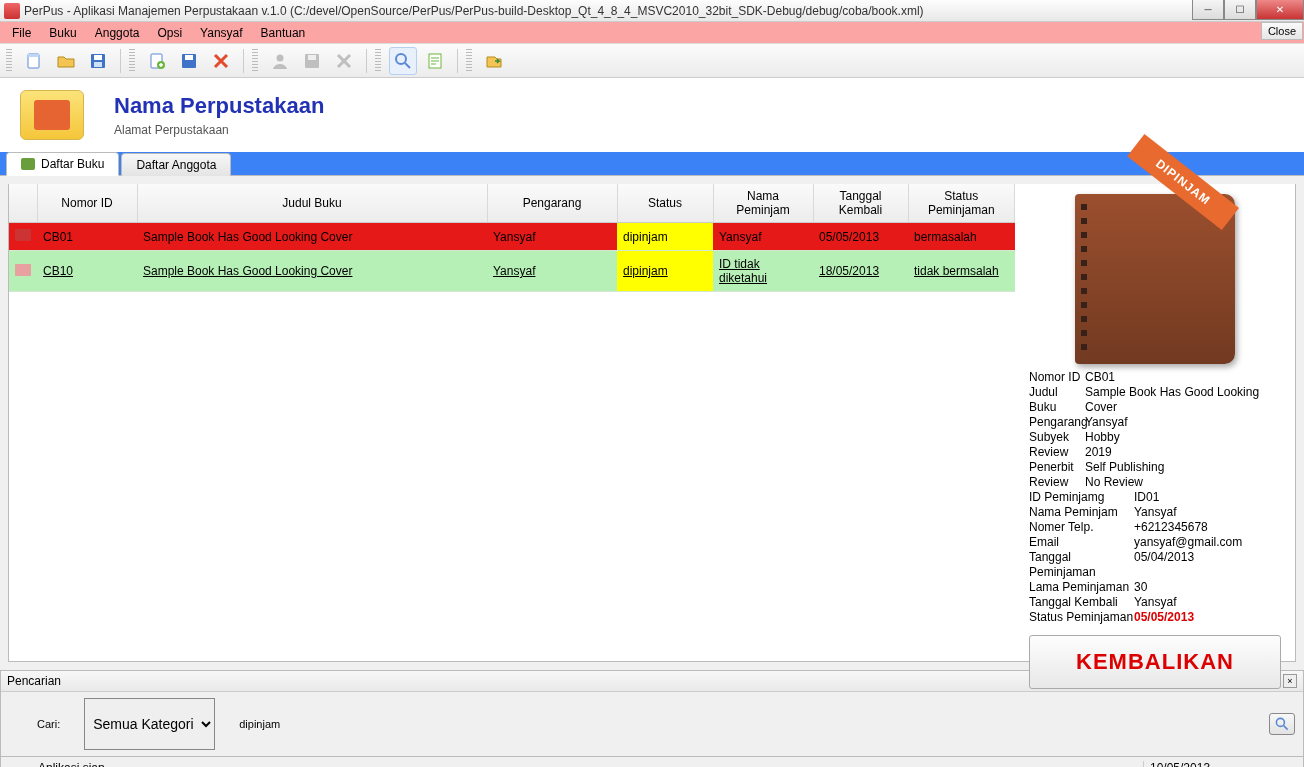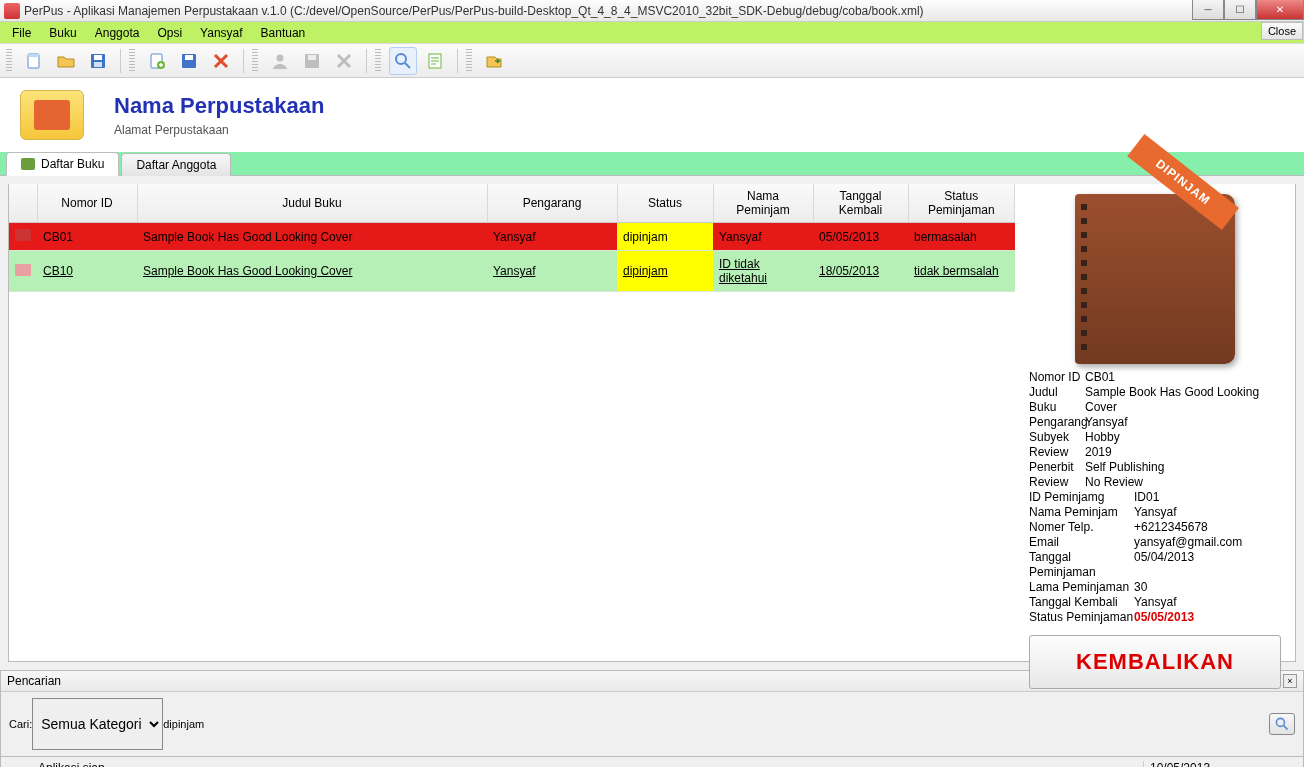--- a/index.html
+++ b/index.html
@@ -6,36 +6,36 @@
 body { font-family: Tahoma, Arial, sans-serif; font-size: 11px; background: #f0f0f0; width: 1304px; height: 767px; overflow: hidden; }
 
 .titlebar { height: 22px; background: linear-gradient(#fdfdfd,#e8e8e8); display: flex; align-items: center; border-bottom: 1px solid #ccc; position: relative; }
 .titlebar .app-icon { width: 16px; height: 16px; margin: 0 4px; background: linear-gradient(#e66,#c33); border-radius: 2px; display:inline-block;}
 .titlebar .title-text { font-size: 12px; color: #333; }
 .win-controls { position: absolute; right: 0; top: 0; display: flex; }
 .win-btn { width: 32px; height: 20px; border: 1px solid #888; border-top: none; background: linear-gradient(#f5f5f5,#dcdcdc); display:flex; align-items:center; justify-content:center; font-size:10px; color:#333;}
 .win-btn.close-btn { width: 48px; background: linear-gradient(#e88,#c93333); color:#fff; }
 .close-tab-btn { position:absolute; right:1px; top:22px; font-size:11px; border:1px solid #bbb; background:linear-gradient(#fafafa,#e6e6e6); padding:1px 6px; height:18px; line-height:14px;}
 
-.menubar { height: 22px; background: #bef264; display: flex; align-items: center; padding: 0 4px; gap: 2px; border-bottom:1px solid #ddd; }
+.menubar { height: 22px; background: #fca5a5; display: flex; align-items: center; padding: 0 4px; gap: 2px; border-bottom:1px solid #ddd; }
 .menubar span { padding: 2px 8px; font-size: 12px; cursor: default; }
 
 .toolbar { height: 34px; background: linear-gradient(#fbfbfb,#ececec); display: flex; align-items: center; padding: 0 6px; gap: 4px; border-bottom:1px solid #ccc;}
 .tool-btn { width: 28px; height: 28px; border: 1px solid transparent; border-radius:3px; display:flex; align-items:center; justify-content:center; cursor:default;}
 .tool-sep { width:1px; height:24px; background:#ccc; margin:0 4px; }
 .tool-handle { width:6px; height:24px; background:repeating-linear-gradient(#bbb, #bbb 1px, transparent 1px, transparent 3px); margin-right:4px;}
 .tico { width:20px; height:20px; display:inline-block; }
 
 .header-band { display:flex; align-items:center; padding:12px 20px; gap:30px; background:#fff;}
 .logo { width:64px; height:50px; background:linear-gradient(#fce37a,#f5c63a); border:1px solid #d6b648; border-radius:6px; display:flex;align-items:center;justify-content:center;}
 .logo-inner{width:36px;height:30px;background:#e66432;border-radius:3px;}
 .lib-name { color:#2332b5; font-size:22px; font-weight:bold; }
 .lib-addr { color:#555; font-size:12px; margin-top:4px; }
 
-.tabs { display:flex; background:#86efac; padding-left:6px; border-bottom:1px solid #bbb; height:24px; align-items:flex-end;}
+.tabs { display:flex; background:#3b82f6; padding-left:6px; border-bottom:1px solid #bbb; height:24px; align-items:flex-end;}
 .tab { display:flex; align-items:center; gap:6px; padding:4px 14px; background:linear-gradient(#f7f7f7,#e4e4e4); border:1px solid #bbb; border-bottom:none; border-radius:4px 4px 0 0; margin-right:2px; font-size:12px; cursor:default; position:relative; top:1px;}
 .tab.active { background:#fff; border-bottom:1px solid #fff; }
 .tab .tabico{width:14px;height:12px;background:#6a9e3d;border-radius:2px;display:inline-block;}
 
 .content { display:flex; background:#fff; height:478px; border:1px solid #bbb; border-top:none; margin:8px; }
 .table-area { flex:1; overflow:auto; }
 table { width:100%; border-collapse:collapse; }
 th { background:linear-gradient(#fafafa,#ececec); font-weight:normal; font-size:12px; padding:5px 6px; border-right:1px solid #d9d9d9; border-bottom:1px solid #ccc; text-align:center;}
 td { font-size:12px; padding:6px 6px; border-bottom:1px solid #d4e8d0; }
 tr.row-red td { background:#e61919; color:#000; }
@@ -54,21 +54,21 @@
 .detail-pane .lbl{width:100px; color:#000;}
 .detail-pane .lbl.wide{width:105px;}
 .detail-pane .val{flex:1;}
 .detail-pane .val.red{color:#d00;font-weight:bold;}
 .return-btn{margin-top:10px;width:100%;height:54px;background:linear-gradient(#fdfdfd,#e8e8e8);border:1px solid #aaa;border-radius:3px;display:flex;align-items:center;justify-content:center;font-size:22px;font-weight:bold;color:#d00;letter-spacing:1px;cursor:default;}
 
 .search-panel{border:1px solid #bbb;border-top:1px solid #bbb;margin-top:2px;}
 .search-header{display:flex;align-items:center;justify-content:space-between;background:linear-gradient(#f7f7f7,#e9e9e9);padding:3px 6px;font-size:12px;border-bottom:1px solid #ccc;}
 .dock-ctrls{display:flex;gap:4px;}
 .dock-btn{width:14px;height:14px;border:1px solid #999;background:#eee;font-size:9px;line-height:12px;text-align:center;}
-.search-body{display:flex;align-items:center;padding:6px 8px;gap:0;}
+.search-body{display:flex;align-items:center;padding:6px 8px;gap:24px;margin-left:28px;}
 .search-body select{font-size:14px;padding:16px 4px;border:1px solid #888;}
 .search-body input{font-size:11px;border:none;outline:none;background:transparent;width:200px;}
 .go-btn{margin-left:auto;width:26px;height:22px;border:1px solid #888;background:linear-gradient(#f8f8f8,#e2e2e2);border-radius:3px;display:flex;align-items:center;justify-content:center;}
 
 .statusbar{display:flex;align-items:center;border:1px solid #bbb;border-top:none;height:22px;font-size:12px;}
 .statusbar .msg{flex:1;padding:0 6px;margin-left:31px;}
 .statusbar .date{width:160px;border-left:1px solid #ccc;padding:0 6px;text-decoration:underline;}
 
 svg{display:block;}
 </style>

